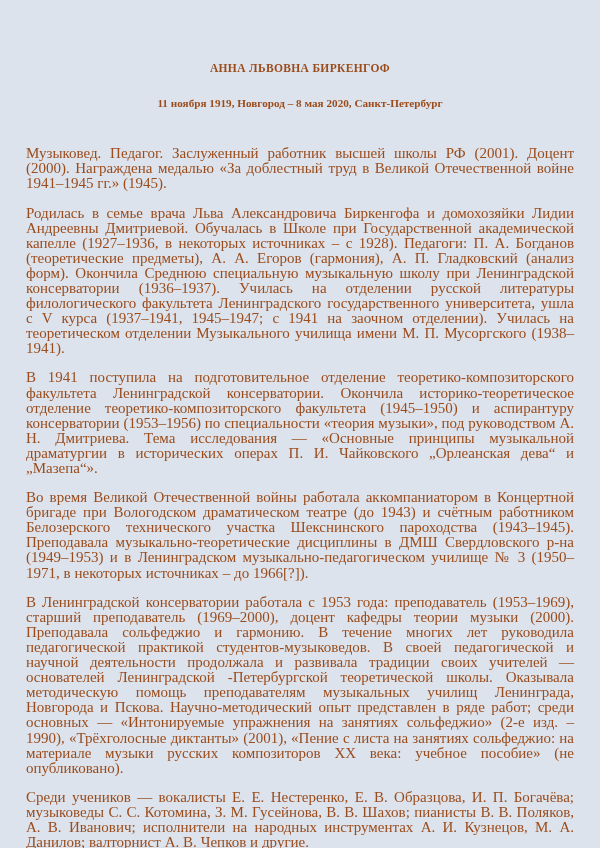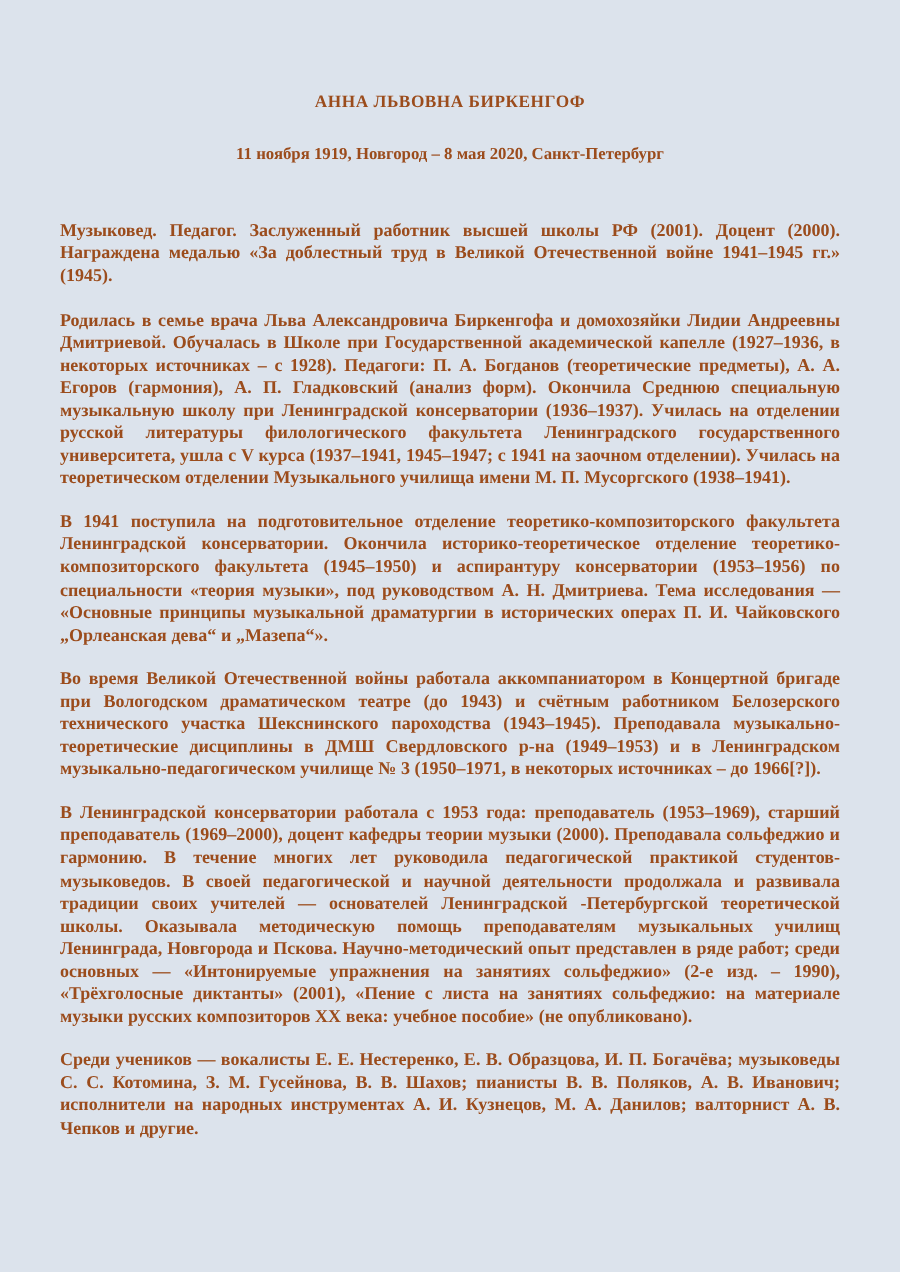--- a/index.html
+++ b/index.html
@@ -12,21 +12,21 @@
     height: 848px;
     background: #dce3ec;
     font-family: "Liberation Serif", "DejaVu Serif", serif;
     color: #9b4c1c;
     overflow: hidden;
   }
   .page {
     box-sizing: border-box;
     width: 600px;
     height: 848px;
-    padding: 0 40px;
+    padding: 0 26px;
     background: #dce3ec;
   }
   .doc-title {
     text-align: center;
     font-weight: bold;
     font-size: 11.5px;
     letter-spacing: 0.35px;
     color: #9b4c1c;
     margin: 0;
     padding-top: 62px;
@@ -40,22 +40,22 @@
     margin: 0;
     padding-top: 21px;
     line-height: 1.2;
   }
   .body-block {
     padding-top: 36px;
   }
   p.para {
     text-align: justify;
     text-justify: inter-word;
-    font-weight: bold;
-    font-size: 12px;
+    font-weight: normal;
+    font-size: 15px;
     line-height: 15.1px;
     color: #9b4c1c;
     margin: 0 0 14px 0;
     hyphens: none;
     word-spacing: 0.1px;
   }
   p.para:last-child {
     margin-bottom: 0;
   }
 </style>

